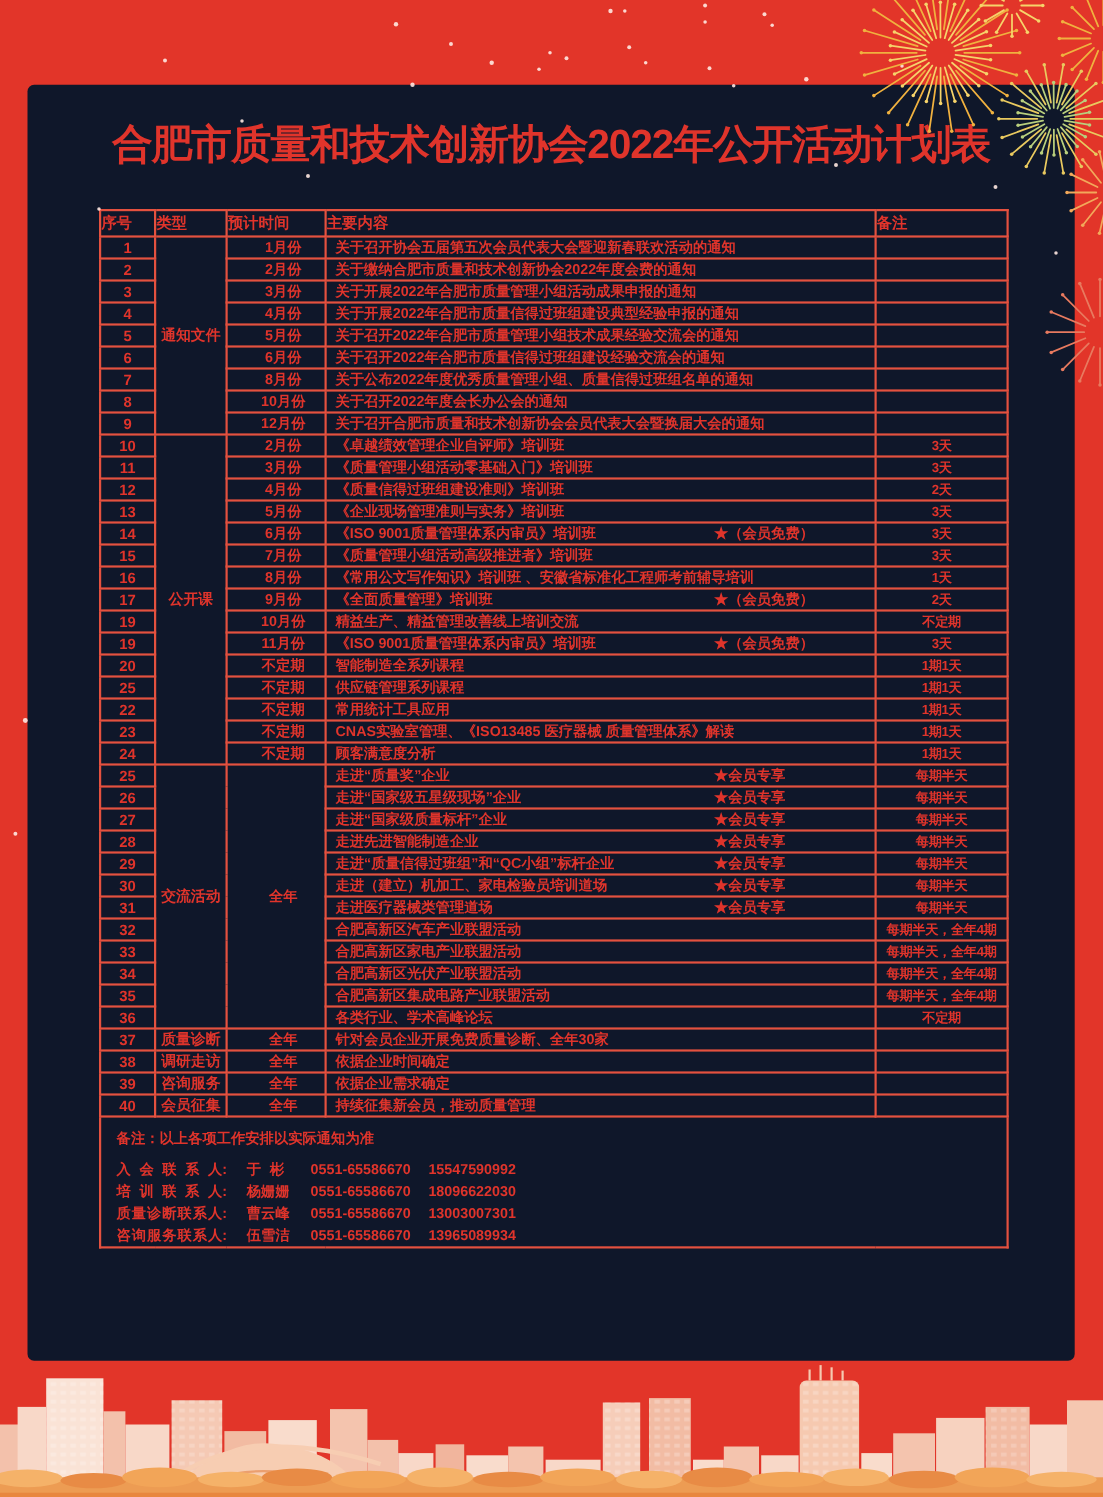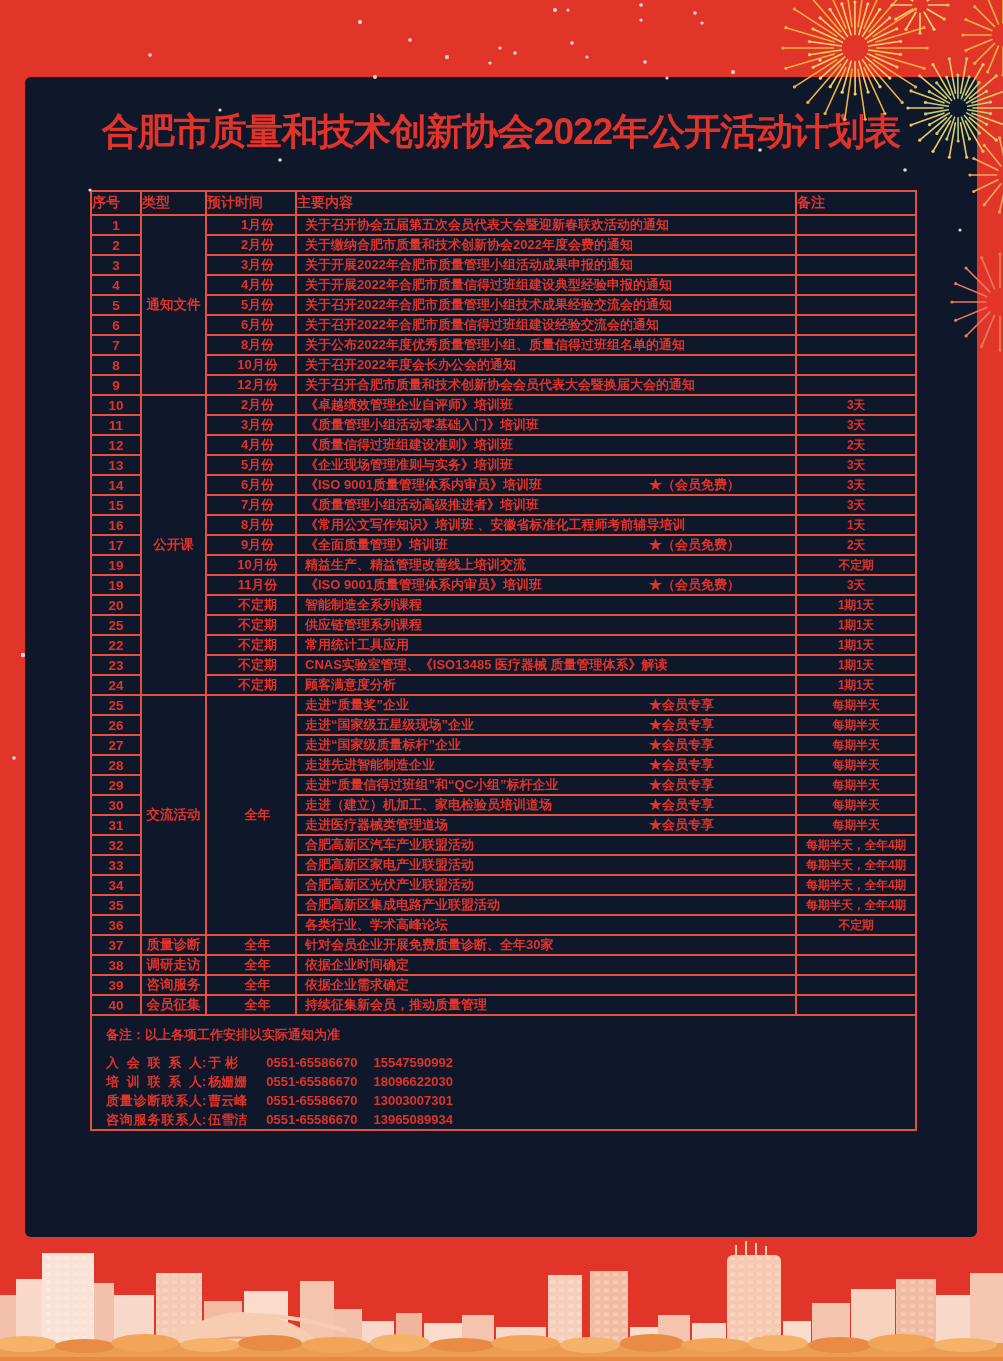--- a/index.html
+++ b/index.html
@@ -59,21 +59,21 @@
     position: absolute; left: 352px; top: 50%;
     transform: translateY(-50%);
     font-weight: bold;
   }
   .c-remark { text-align: center; font-size: 12px; letter-spacing: -0.3px; padding: 0 1px; }
   .notes-cell { height: 102px; vertical-align: top; padding: 10px 0 0 14px; }
   .disclaimer { font-size: 13px; font-weight: bold; margin-bottom: 9px; }
   .contact-line { font-size: 13px; font-weight: bold; line-height: 19px; white-space: nowrap; }
   .c-role { display: inline-block; width: 96px; text-align: justify; text-align-last: justify; }
   .c-colon { display: inline; }
-  .c-name { display: inline-block; width: 50px; margin-left: 2px; }
+  .c-name { display: inline-block; width: 50px; margin-left: 18px; font-family: Liberation Mono, monospace; }
   .c-phone { display: inline-block; margin-left: 8px; }
   .c-mobile { display: inline-block; margin-left: 16px; }
 </style>
 </head>
 <body>
 
 <div class="card">
   <h1 class="page-title">合肥市质量和技术创新协会2022年公开活动计划表</h1>
 
   <div class="tbl-wrap">

